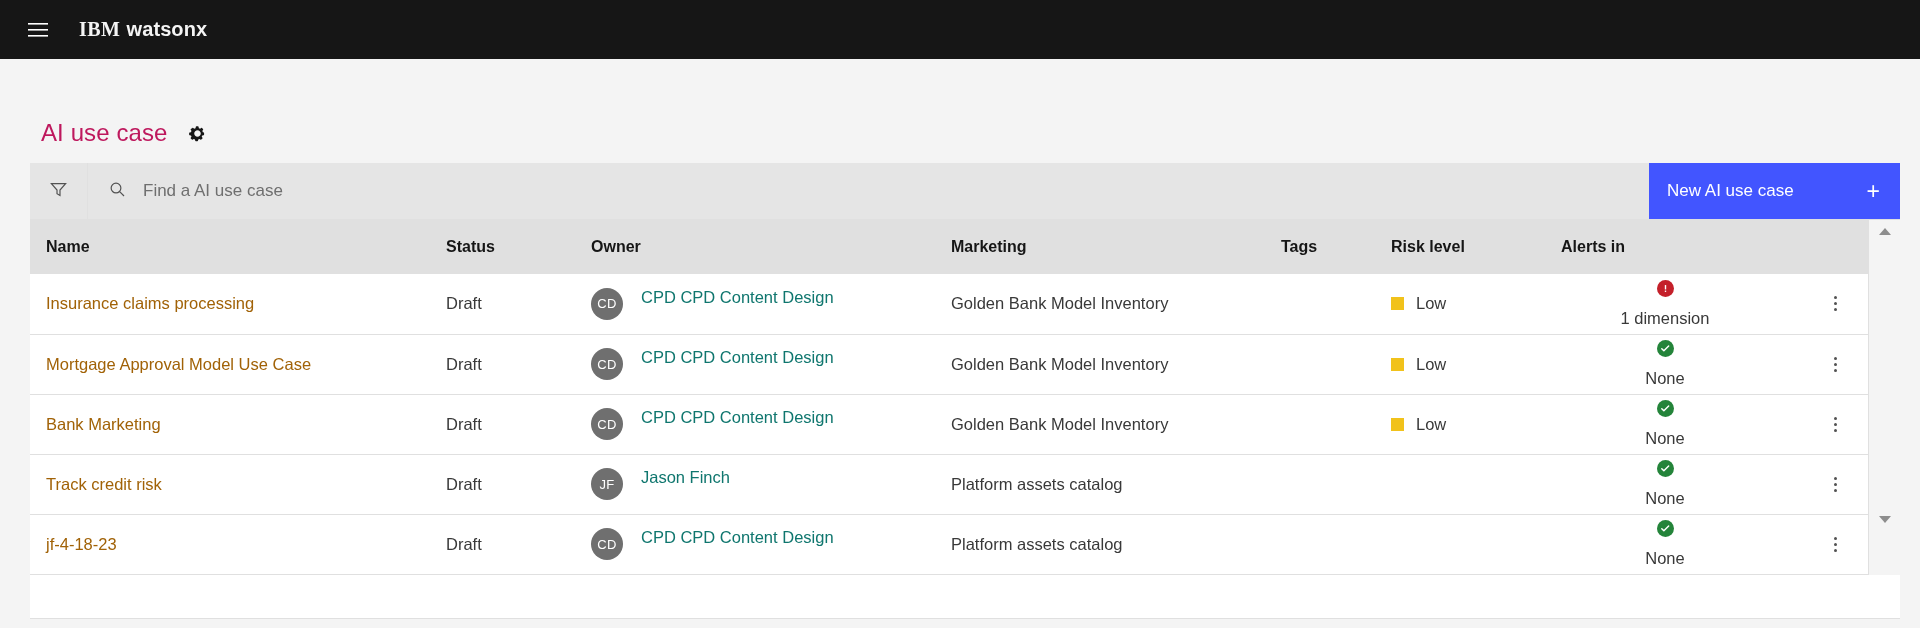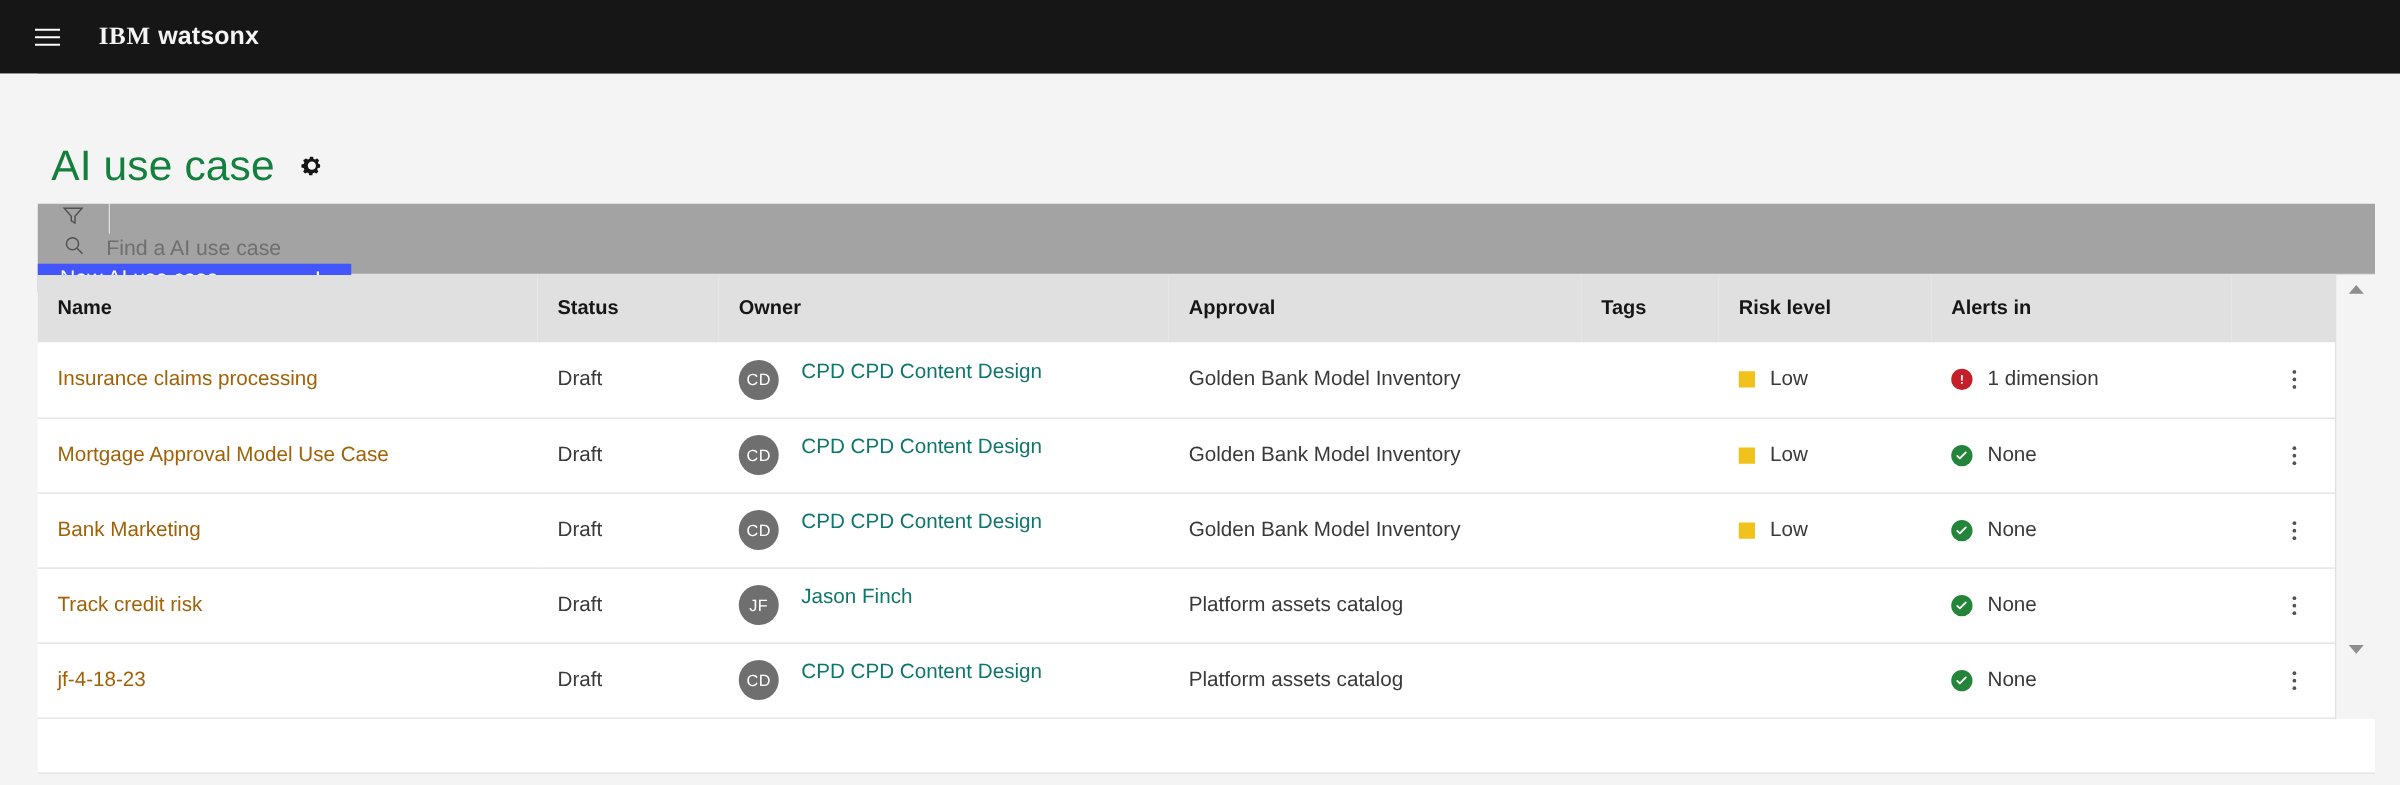--- a/index.html
+++ b/index.html
@@ -42,23 +42,23 @@
     position: relative;
   }
   .page-title-row {
     display: flex;
     align-items: center;
     gap: 18px;
     padding: 44px 0 0 41px;
     height: 104px;
   }
   .page-title {
-    font-size: 34px;
+    font-size: 24px;
     font-weight: 400;
-    color: #15803d;
+    color: #be185d;
     letter-spacing: 0.1px;
     line-height: 1;
   }
   .gear-btn {
     width: 24px; height: 24px;
     display: flex; align-items: center; justify-content: center;
     cursor: pointer;
     margin-top: 4px;
   }
 
@@ -67,23 +67,22 @@
     margin-left: 30px;
     width: 1870px;
     background: #fff;
   }
 
   
   .toolbar {
     height: 57px;
     display: flex;
     align-items: stretch;
-    background: #a3a3a3;
+    background: #e5e5e5;
     border-bottom: 1px solid #e0e0e0;
-    flex-direction: column;
   }
   .filter-btn {
     width: 58px;
     display: flex; align-items: center; justify-content: center;
     cursor: pointer;
     border-right: 1px solid #e0e0e0;
   }
   .search-wrap {
     flex: 1;
     display: flex;
@@ -176,21 +175,21 @@
     font-size: 13px;
     display: flex; align-items: center; justify-content: center;
     flex: 0 0 auto;
     letter-spacing: 0.3px;
   }
   .owner-name { color: #0f766e; white-space: nowrap; }
 
   .risk-cell { display: flex; align-items: center; gap: 12px; }
   .risk-swatch { width: 13px; height: 13px; flex: 0 0 auto; }
 
-  .alerts-cell { display: flex; align-items: center; gap: 12px; }
+  .alerts-cell { display: flex; align-items: center; gap: 12px; flex-direction: column; }
   .status-dot {
     width: 17px; height: 17px; border-radius: 50%;
     display: flex; align-items: center; justify-content: center;
     flex: 0 0 auto;
   }
   .status-dot.danger { background: #c4202a; }
   .status-dot.ok { background: #24843a; }
   .status-dot svg { display: block; }
 
   .overflow-btn {
@@ -296,21 +295,21 @@
           <col class="col-tags">
             <col class="col-risk">
             <col class="col-alerts">
             <col class="col-menu">
         </colgroup>
         <thead>
           <tr>
             <th>Name</th>
             <th>Status</th>
             <th>Owner</th>
-            <th>Approval</th>
+            <th>Marketing</th>
             <th>Tags</th>
             <th>Risk level</th>
             <th>Alerts in</th>
             <th></th>
           </tr>
         </thead>
         <tbody id="rows">
             <tr>
               <td><a class="name-link">Insurance claims processing</a></td>
               <td><span>Draft</span></td>

